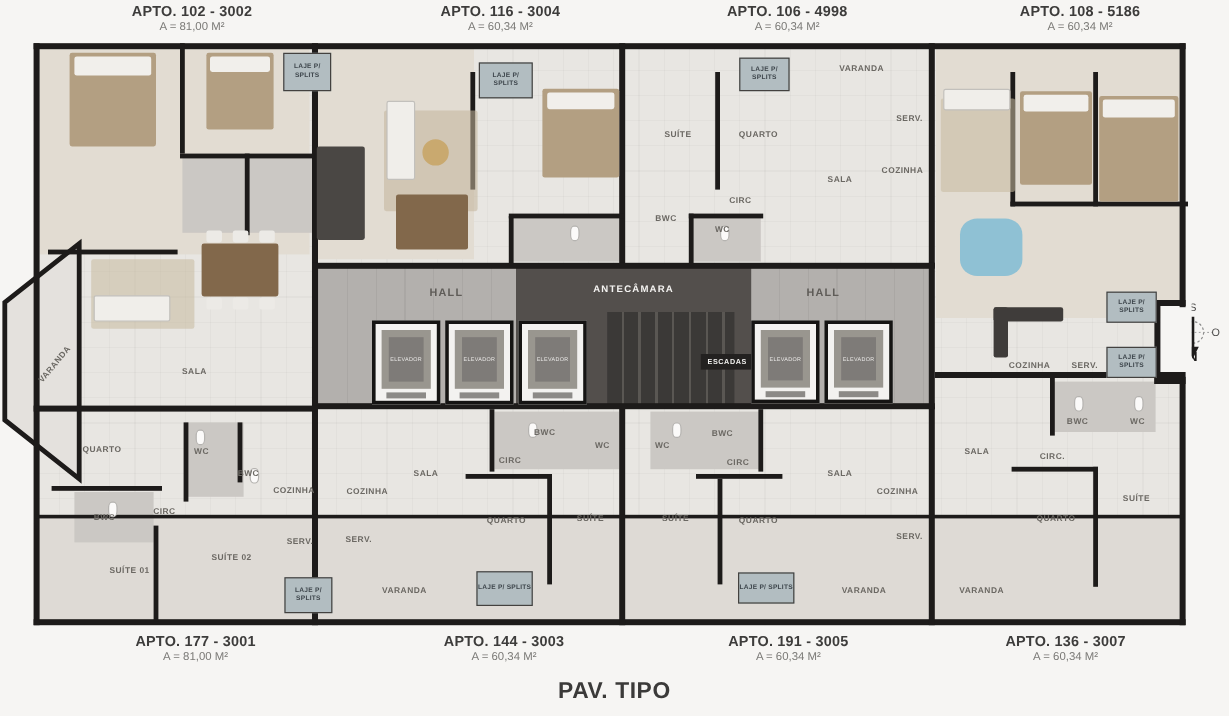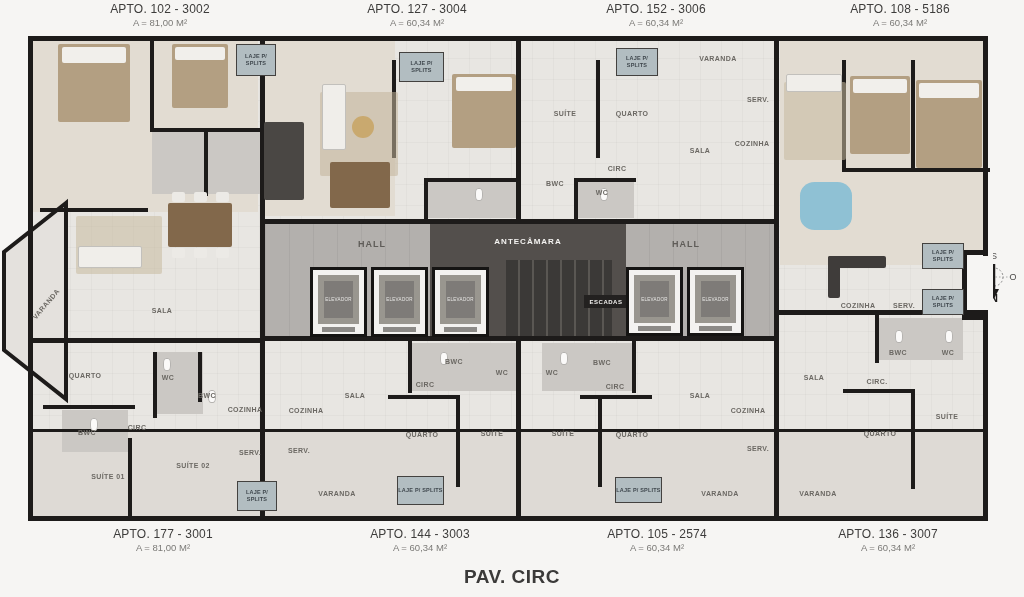--- a/index.html
+++ b/index.html
@@ -41,21 +41,21 @@
 
   
   .room-label{position:absolute;transform:translate(-50%,-50%);font-size:7px;font-weight:600;
     color:#6b6863;letter-spacing:.4px;white-space:nowrap;}
 
   
   .furn{position:absolute;box-sizing:border-box;}
 
   
   .cap{position:absolute;transform:translateX(-50%);text-align:center;white-space:nowrap;}
-  .cap .nm{font-size:12px;font-weight:400;color:#3d3c3b;letter-spacing:.2px;}
+  .cap .nm{font-size:12px;font-weight:700;color:#3d3c3b;letter-spacing:.2px;}
   .cap .ar{font-size:9.5px;color:#7b7a77;margin-top:1px;}
 
   
   #page-title{position:absolute;left:0;right:0;top:566px;text-align:center;
     font-size:19px;font-weight:800;color:#3b3a39;letter-spacing:.5px;}
 
   
   .compass-letter{position:absolute;transform:translate(-50%,-50%);font-size:9px;color:#4c4b4a;}
   .compass-letter.n{font-weight:800;font-size:11px;color:#1d1b1a;}
   svg.overlay{position:absolute;left:0;top:0;pointer-events:none;}
@@ -87,21 +87,21 @@
     <line x1="978" y1="277" x2="1010" y2="277" stroke="#9a9a9a" stroke-width="0.8" stroke-dasharray="1.5,2"></line>
     <line x1="994" y1="264" x2="994" y2="290" stroke="#1d1b1a" stroke-width="2.5"></line>
     <polygon points="989,289 999,289 994,299" fill="#1d1b1a"></polygon>
   </svg>
 
   <span class="compass-letter" style="left:994px;top:256px;">S</span>
   <span class="compass-letter" style="left:975px;top:277px;">L</span>
   <span class="compass-letter" style="left:1013px;top:277px;">O</span>
   <span class="compass-letter n" style="left:994px;top:298px;">N</span>
 
-  <div id="page-title">PAV. CIRC</div>
+  <div id="page-title">PAV. TIPO</div>
 <div class="tint" style="left: 152px; top: 130px; width: 108px; height: 64px; background: rgb(203, 200, 196);"></div>
     <div class="tint" style="left: 426px; top: 180px; width: 92px; height: 38px; background: rgb(203, 200, 196);"></div>
     <div class="tint" style="left: 576px; top: 180px; width: 58px; height: 38px; background: rgb(203, 200, 196);"></div>
     <div class="tint" style="left: 412px; top: 343px; width: 104px; height: 48px; background: rgb(203, 200, 196);"></div>
     <div class="tint" style="left: 542px; top: 343px; width: 92px; height: 48px; background: rgb(203, 200, 196);"></div>
     <div class="tint" style="left: 155px; top: 352px; width: 48px; height: 62px; background: rgb(203, 200, 196);"></div>
     <div class="tint" style="left: 62px; top: 410px; width: 66px; height: 42px; background: rgb(203, 200, 196);"></div>
     <div class="tint" style="left: 877px; top: 318px; width: 86px; height: 42px; background: rgb(203, 200, 196);"></div>
     <div class="carve" style="left: 967px; top: 252px; width: 26px; height: 64px;"></div>
     <div class="wall" style="left: 28px; top: 36px; width: 960px; height: 5px;"></div>
@@ -279,40 +279,40 @@
     <span class="room-label" style="left: 948px; top: 352px;">WC</span>
     <span class="room-label" style="left: 877px; top: 381px;">CIRC.</span>
     <span class="room-label" style="left: 880px; top: 433px;">QUARTO</span>
     <span class="room-label" style="left: 947px; top: 416px;">SUÍTE</span>
     <span class="room-label" style="left: 818px; top: 493px;">VARANDA</span>
     <div class="cap" style="left: 160px; top: 2px;">
       <div class="nm">APTO. 102 - 3002</div>
       <div class="ar">A = 81,00 M²</div>
     </div>
     <div class="cap" style="left: 417px; top: 2px;">
-      <div class="nm">APTO. 127 - 3004</div>
+      <div class="nm">APTO. 116 - 3004</div>
       <div class="ar">A = 60,34 M²</div>
     </div>
     <div class="cap" style="left: 656px; top: 2px;">
-      <div class="nm">APTO. 152 - 3006</div>
+      <div class="nm">APTO. 106 - 4998</div>
       <div class="ar">A = 60,34 M²</div>
     </div>
     <div class="cap" style="left: 900px; top: 2px;">
       <div class="nm">APTO. 108 - 5186</div>
       <div class="ar">A = 60,34 M²</div>
     </div>
     <div class="cap" style="left: 163px; top: 527px;">
       <div class="nm">APTO. 177 - 3001</div>
       <div class="ar">A = 81,00 M²</div>
     </div>
     <div class="cap" style="left: 420px; top: 527px;">
       <div class="nm">APTO. 144 - 3003</div>
       <div class="ar">A = 60,34 M²</div>
     </div>
     <div class="cap" style="left: 657px; top: 527px;">
-      <div class="nm">APTO. 105 - 2574</div>
+      <div class="nm">APTO. 191 - 3005</div>
       <div class="ar">A = 60,34 M²</div>
     </div>
     <div class="cap" style="left: 888px; top: 527px;">
       <div class="nm">APTO. 136 - 3007</div>
       <div class="ar">A = 60,34 M²</div>
     </div>
   </div>
 
 </body></html>

